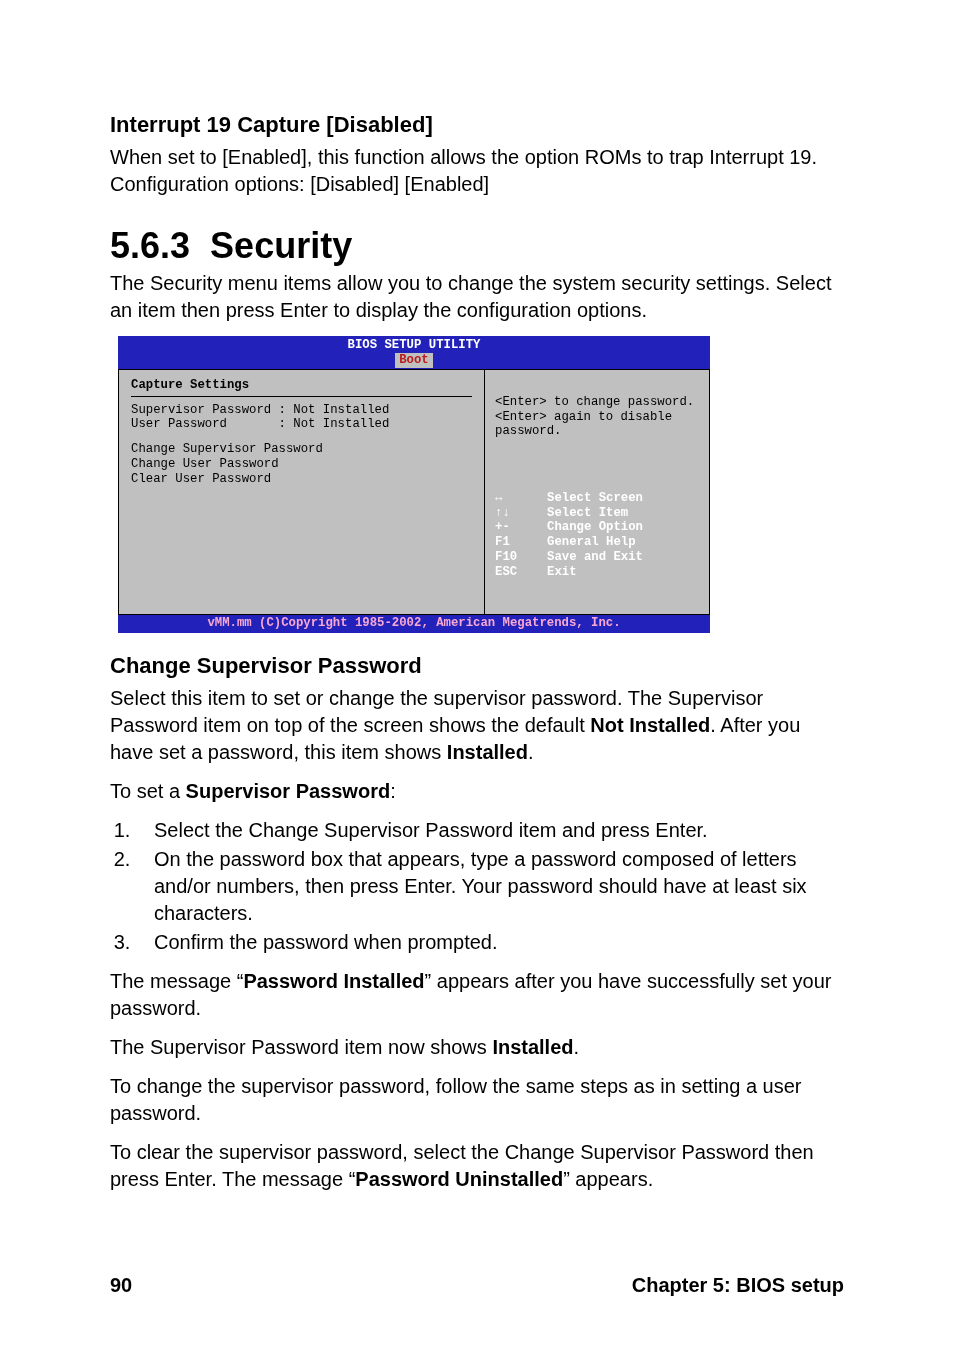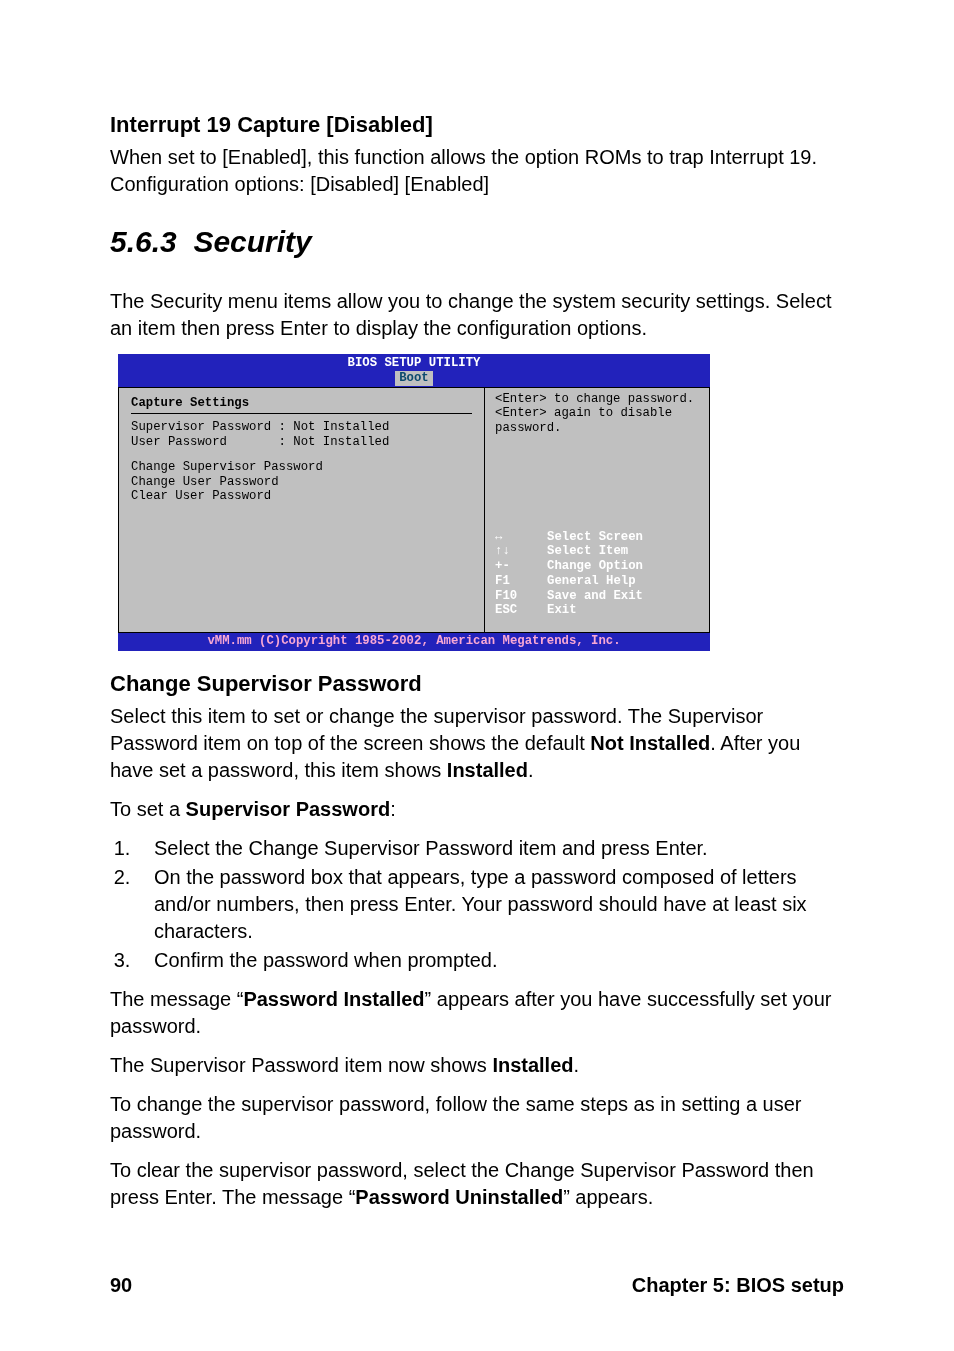--- a/index.html
+++ b/index.html
@@ -8,41 +8,41 @@
       background: #fff;
       width: 954px;
       height: 1351px;
       padding: 110px 110px 60px 110px;
       font-size: 20px;
       line-height: 1.35;
       color: #000;
       position: relative;
     }
     .h3 { font-weight: bold; font-size: 22px; margin-bottom: 4px; }
-    .h2 { font-weight: bold; font-size: 30px; margin-top: 24px; margin-bottom: 26px; font-style: italic; }
+    .h2 { font-weight: bold; font-size: 36px; margin-top: 24px; margin-bottom: 0; }
     .h4 { font-weight: bold; font-size: 22px; margin-top: 18px; margin-bottom: 4px; }
     p { margin-bottom: 12px; }
     .bios-box {
       width: 592px;
       margin: 8px 0 8px 8px;
       font-family: "Courier New", monospace;
       font-size: 12.3px;
       line-height: 1.2;
       color: #000;
     }
     .bios-titlebar {
       background: #2222bb;
       color: #fff;
       font-weight: bold;
       text-align: center;
       padding: 2px 0 1px;
     }
     .bios-tab {
       background: #c0c0c0;
-      color: #0c4a6e;
+      color: #b91c1c;
       font-weight: bold;
       display: inline-block;
       padding: 0 4px;
     }
     .bios-body {
       display: flex;
       border-top: 1px solid #000;
       border-bottom: 1px solid #000;
       background: #c0c0c0;
     }
@@ -52,21 +52,21 @@
       border-top: none;
       border-bottom: none;
       padding: 8px 12px;
     }
     .bios-right {
       width: 225px;
       border: 1px solid #000;
       border-top: none;
       border-bottom: none;
       border-left: none;
-      padding: 4px 10px;
+      padding: 25px 10px;
       display: flex;
       flex-direction: column;
       justify-content: space-between;
     }
     .bios-heading { font-weight: bold; margin-bottom: 2px; }
     .bios-hr { border-top: 1px solid #000; margin: 3px 0 6px; }
     .bios-nav { color: #fff; font-weight: bold; }
     .bios-nav-row { display: flex; }
     .bios-nav-sym { width: 52px; }
     .bios-footer {

